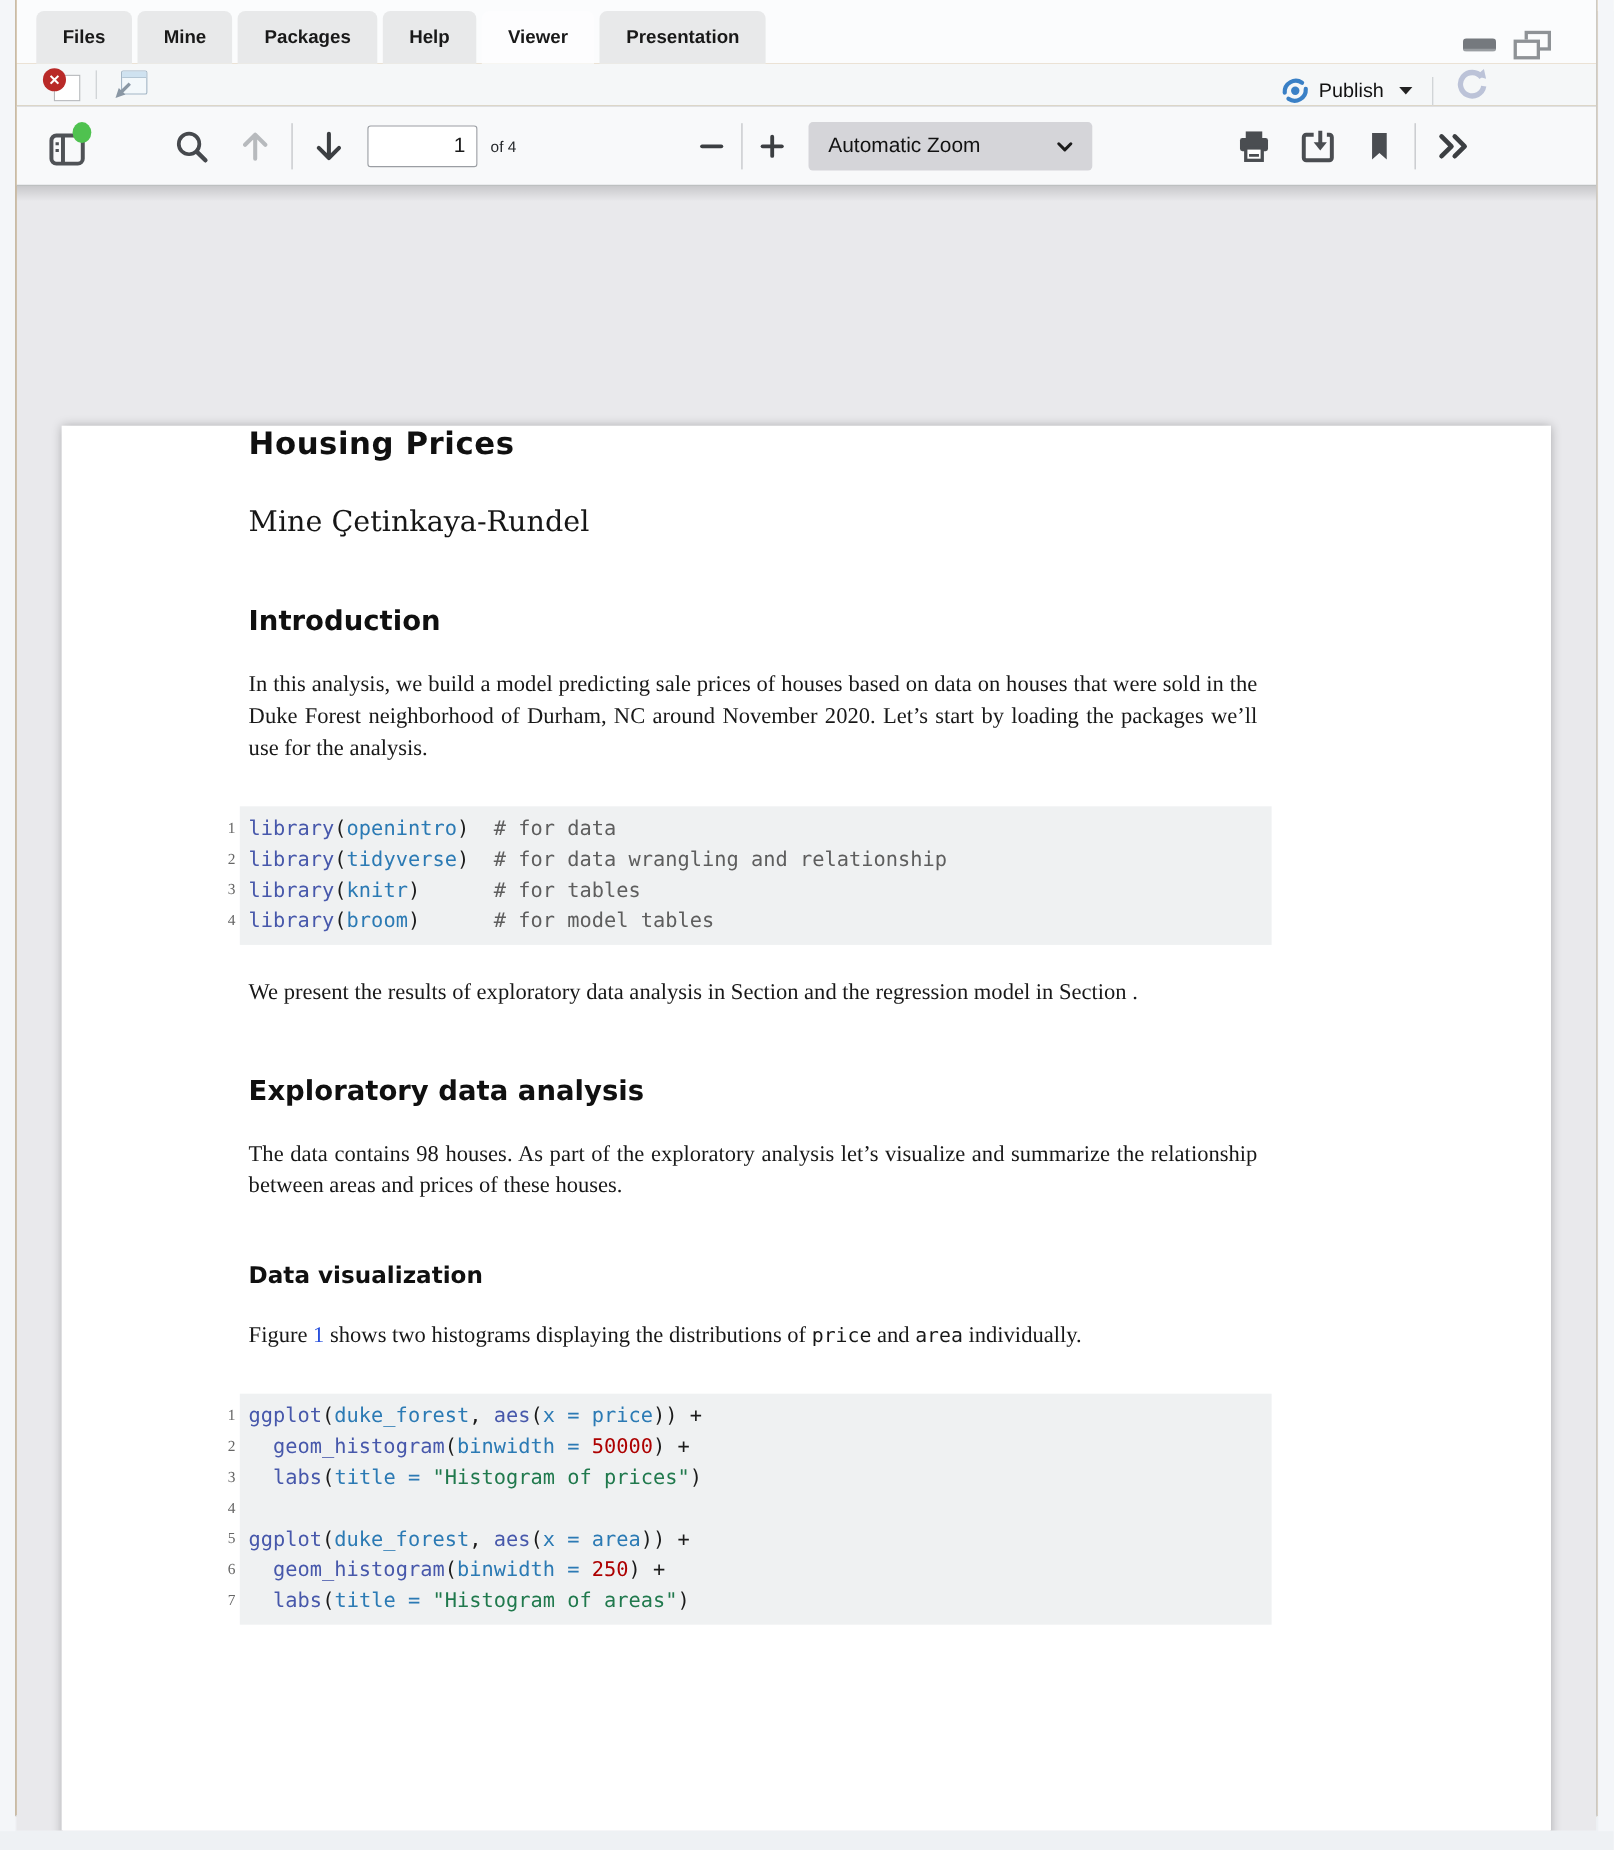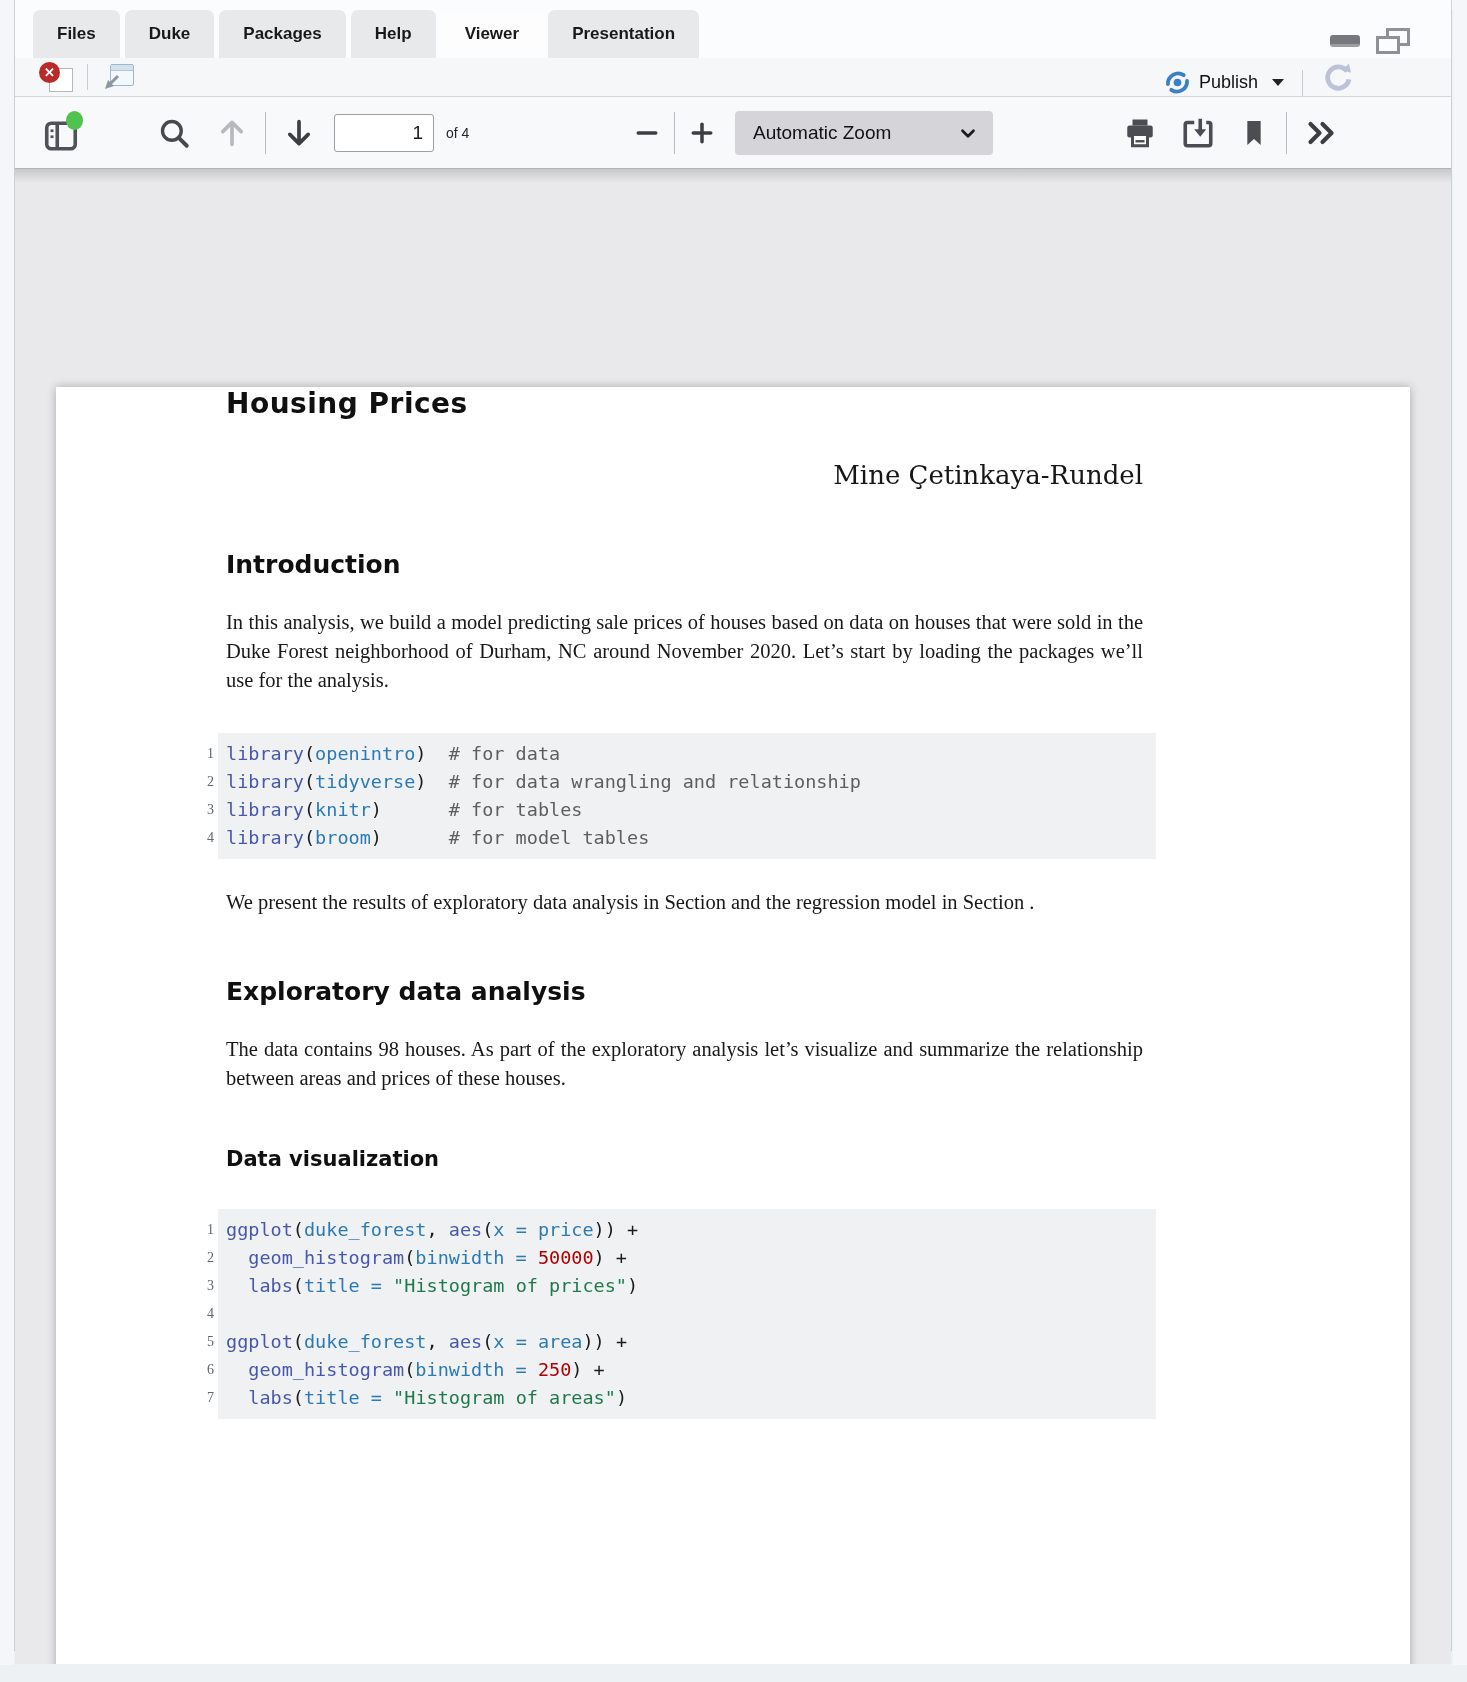--- a/index.html
+++ b/index.html
@@ -63,21 +63,21 @@
   .viewer { position:relative; height:1495px; background:#e9e9ec; overflow:hidden; }
   .viewer::before { content:""; position:absolute; top:0; left:0; right:0; height:14px;
                     background:linear-gradient(to bottom, rgba(0,0,0,0.14), rgba(0,0,0,0)); z-index:2; }
   .page { position:relative; margin:19px auto 0; width:1354px; min-height:1620px; background:#fff;
           box-shadow:0 0 9px rgba(0,0,0,0.28); }
   .page-content { padding:0 267px 60px 170px; }
 
   
   .doc-title { margin-top:218px; text-align:left; font-family:"DejaVu Sans",sans-serif; font-weight:700;
                font-size:28px; color:#101010; letter-spacing:0.5px; }
-  .doc-author { margin-top:40px; text-align:right; font-family:"DejaVu Serif","Liberation Serif",serif; font-size:26px; color:#161616; }
+  .doc-author { margin-top:40px; text-align:left; font-family:"DejaVu Serif","Liberation Serif",serif; font-size:26px; color:#161616; }
   .doc-h1 { margin-top:60px; font-family:"DejaVu Sans",sans-serif; font-weight:700; font-size:25px; color:#101010; }
   .doc-h2 { margin-top:54px; font-family:"DejaVu Sans",sans-serif; font-weight:700; font-size:21px; color:#101010; }
   .doc-p { margin-top:29px; font-family:"Liberation Serif",serif; font-size:20.5px; line-height:29px;
            color:#181818; text-align:justify; }
   .seg-link { color:#2850dc; cursor:pointer; }
   .seg-mono { font-family:"DejaVu Sans Mono",monospace; font-size:18px; }
 
   
   .codeblock { margin-top:38px; margin-left:-8px; width:938px; background:#eff1f2; padding:7px 0 7px 8px; }
   .codeline { position:relative; white-space:pre; font-family:"DejaVu Sans Mono",monospace; font-size:18.5px;
@@ -98,21 +98,21 @@
 <body>
 
 <div class="window-top"></div>
 <div class="edge-strip left"></div>
 <div class="edge-strip right"></div>
 
 <div class="pane">
 
   <div class="tabbar">
     <div class="tab">Files</div>
-    <div class="tab">Duke</div>
+    <div class="tab">Mine</div>
     <div class="tab">Packages</div>
     <div class="tab">Help</div>
     <div class="tab active">Viewer</div>
     <div class="tab">Presentation</div>
     <div class="win-controls">
       <div class="min-btn"></div>
       <div class="max-btn">
         <div class="back"></div>
           <div class="front"></div>
       </div>
@@ -249,20 +249,21 @@
             <div class="codeblock">
               <div class="codeline"><span class="ln">1</span><span class="tk-fu">library</span><span class="tk-pl">(</span><span class="tk-id">openintro</span><span class="tk-pl">)  </span><span class="tk-com"># for data</span></div>
               <div class="codeline"><span class="ln">2</span><span class="tk-fu">library</span><span class="tk-pl">(</span><span class="tk-id">tidyverse</span><span class="tk-pl">)  </span><span class="tk-com"># for data wrangling and relationship</span></div>
               <div class="codeline"><span class="ln">3</span><span class="tk-fu">library</span><span class="tk-pl">(</span><span class="tk-id">knitr</span><span class="tk-pl">)      </span><span class="tk-com"># for tables</span></div>
               <div class="codeline"><span class="ln">4</span><span class="tk-fu">library</span><span class="tk-pl">(</span><span class="tk-id">broom</span><span class="tk-pl">)      </span><span class="tk-com"># for model tables</span></div>
             </div>
             <div class="doc-p"><span>We present the results of exploratory data analysis in Section  and the regression model in Section .</span></div>
             <div class="doc-h1">Exploratory data analysis</div>
             <div class="doc-p"><span>The data contains 98 houses. As part of the exploratory analysis let’s visualize and summarize the relationship between areas and prices of these houses.</span></div>
             <div class="doc-h2">Data visualization</div>
+            <div class="doc-p"><span>Figure </span><span class="seg-link">1</span><span> shows two histograms displaying the distributions of </span><span class="seg-mono">price</span><span> and </span><span class="seg-mono">area</span><span> individually.</span></div>
             <div class="codeblock">
               <div class="codeline"><span class="ln">1</span><span class="tk-fu">ggplot</span><span class="tk-pl">(</span><span class="tk-id">duke_forest</span><span class="tk-pl">, </span><span class="tk-fu">aes</span><span class="tk-pl">(</span><span class="tk-id">x</span><span class="tk-pl"> </span><span class="tk-id">=</span><span class="tk-pl"> </span><span class="tk-id">price</span><span class="tk-pl">)) +</span></div>
               <div class="codeline"><span class="ln">2</span><span class="tk-pl">  </span><span class="tk-fu">geom_histogram</span><span class="tk-pl">(</span><span class="tk-id">binwidth</span><span class="tk-pl"> </span><span class="tk-id">=</span><span class="tk-pl"> </span><span class="tk-num">50000</span><span class="tk-pl">) +</span></div>
               <div class="codeline"><span class="ln">3</span><span class="tk-pl">  </span><span class="tk-fu">labs</span><span class="tk-pl">(</span><span class="tk-id">title</span><span class="tk-pl"> </span><span class="tk-id">=</span><span class="tk-pl"> </span><span class="tk-str">"Histogram of prices"</span><span class="tk-pl">)</span></div>
               <div class="codeline"><span class="ln">4</span>&nbsp;</div>
               <div class="codeline"><span class="ln">5</span><span class="tk-fu">ggplot</span><span class="tk-pl">(</span><span class="tk-id">duke_forest</span><span class="tk-pl">, </span><span class="tk-fu">aes</span><span class="tk-pl">(</span><span class="tk-id">x</span><span class="tk-pl"> </span><span class="tk-id">=</span><span class="tk-pl"> </span><span class="tk-id">area</span><span class="tk-pl">)) +</span></div>
               <div class="codeline"><span class="ln">6</span><span class="tk-pl">  </span><span class="tk-fu">geom_histogram</span><span class="tk-pl">(</span><span class="tk-id">binwidth</span><span class="tk-pl"> </span><span class="tk-id">=</span><span class="tk-pl"> </span><span class="tk-num">250</span><span class="tk-pl">) +</span></div>
               <div class="codeline"><span class="ln">7</span><span class="tk-pl">  </span><span class="tk-fu">labs</span><span class="tk-pl">(</span><span class="tk-id">title</span><span class="tk-pl"> </span><span class="tk-id">=</span><span class="tk-pl"> </span><span class="tk-str">"Histogram of areas"</span><span class="tk-pl">)</span></div>
             </div>
           </div>

